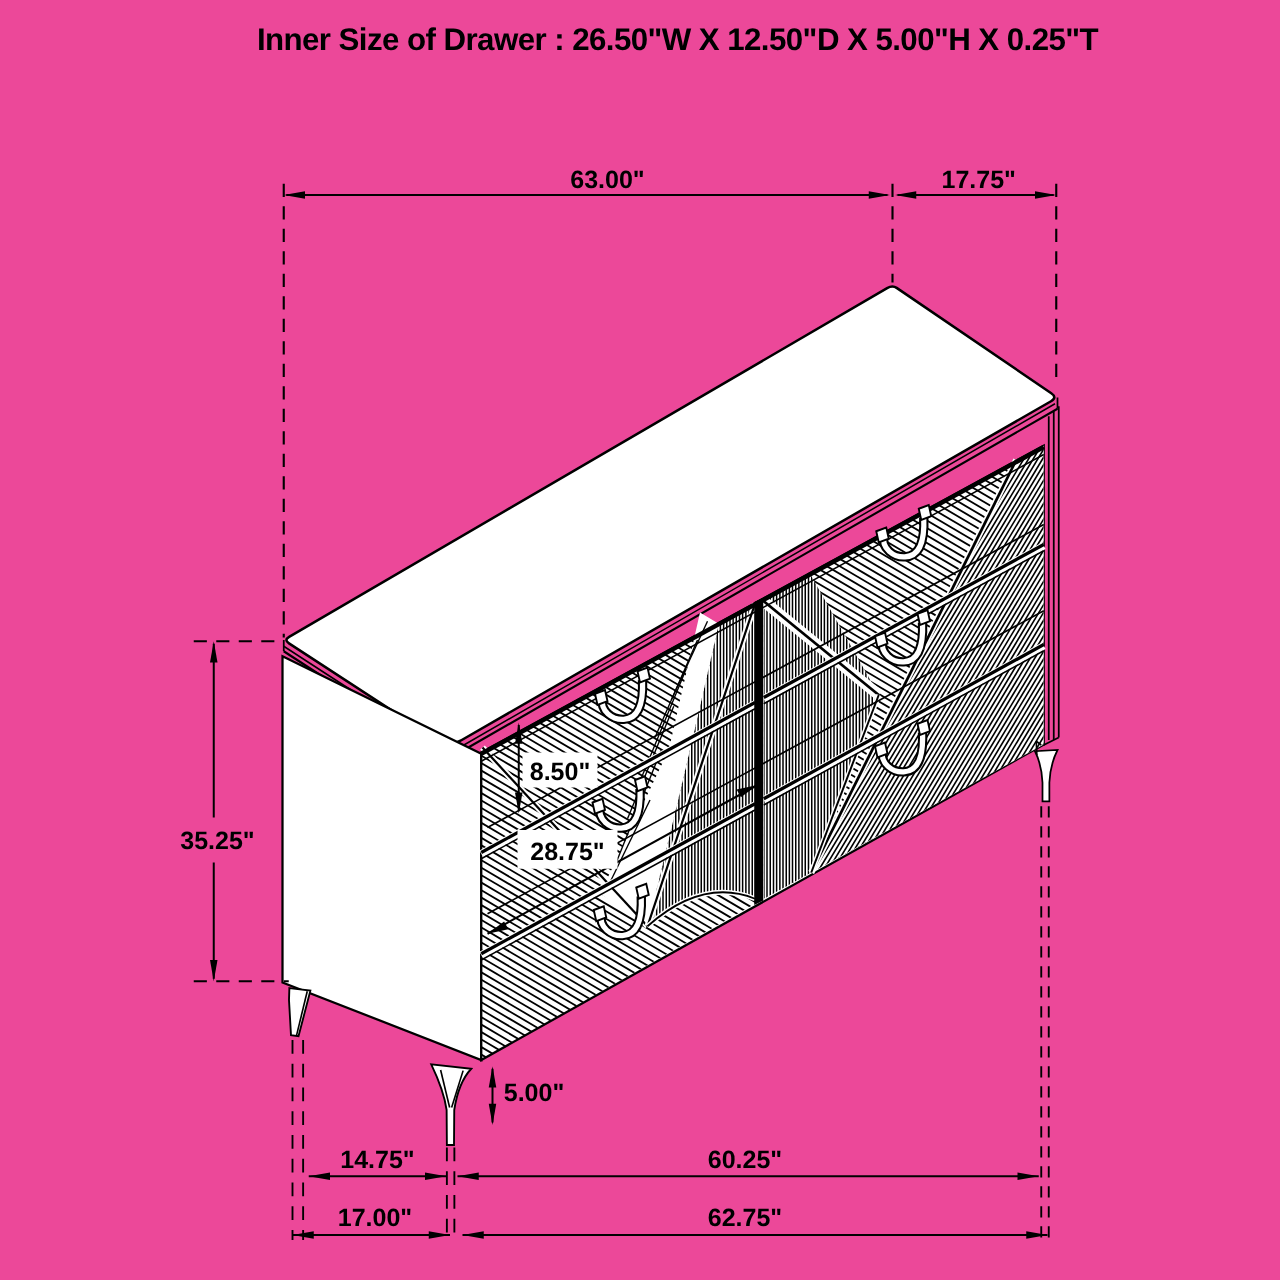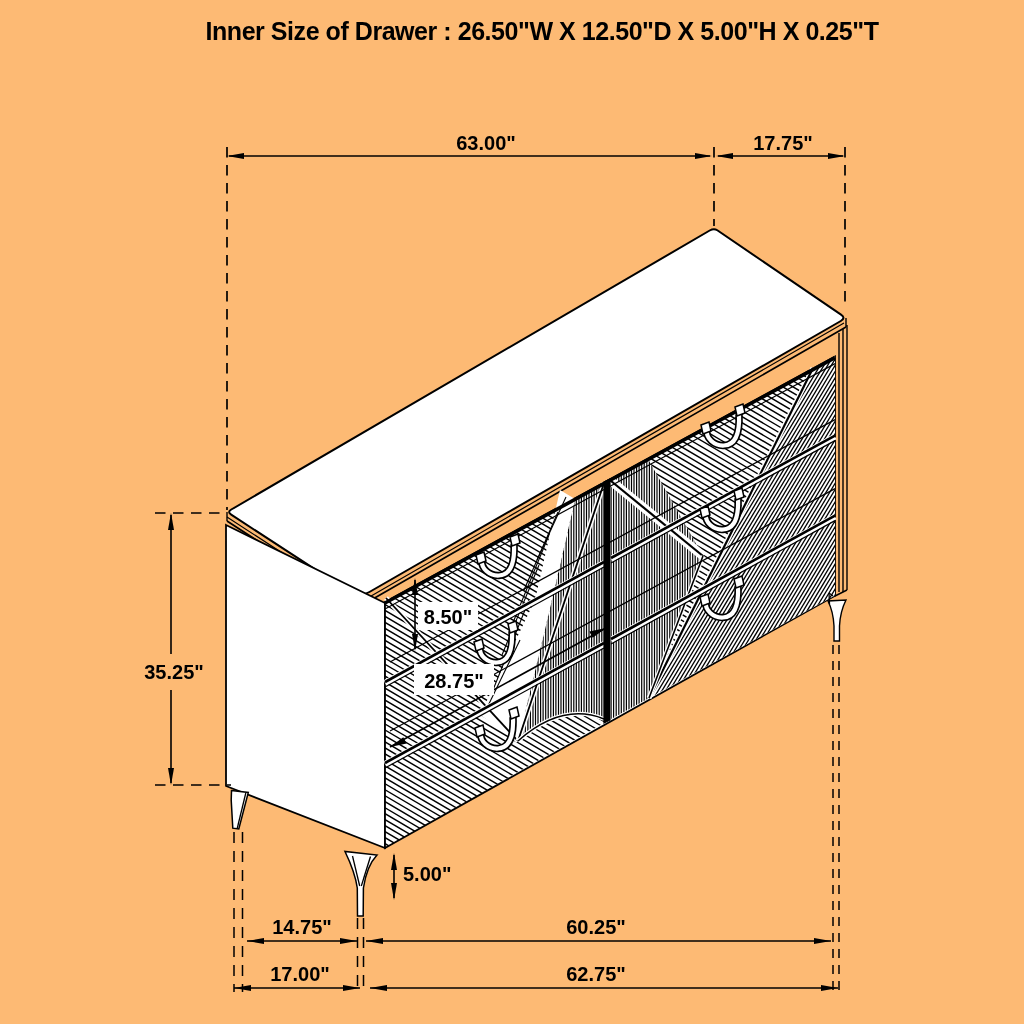--- a/index.html
+++ b/index.html
@@ -1,16 +1,16 @@
 <!DOCTYPE html>
 <html><head>
 <meta charset="utf-8">
 <style>
   html,body{margin:0;padding:0;background:#ffffff;}
-  .page{width:1024px;height:1024px;position:relative;background:#fdba74;font-family:"Liberation Sans", sans-serif;}
+  .page{width:1024px;height:1024px;position:relative;background:#ec4899;font-family:"Liberation Sans", sans-serif;}
   svg{position:absolute;left:0;top:0;}
   text{font-family:"Liberation Sans", sans-serif;font-weight:bold;fill:#000;}
 </style>
 </head>
 <body>
 <div class="page">
 <svg width="1024" height="1024" viewBox="0 0 1024 1024">
 <defs>
 <clipPath id="clipLcol">
           <polygon points="385,602 604,482 604,723 385,848"></polygon>

